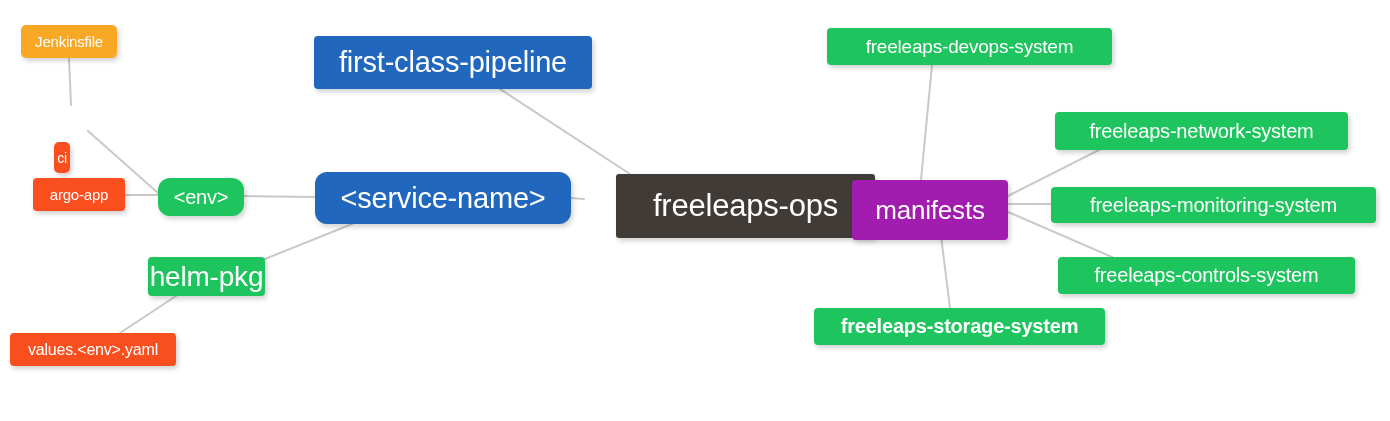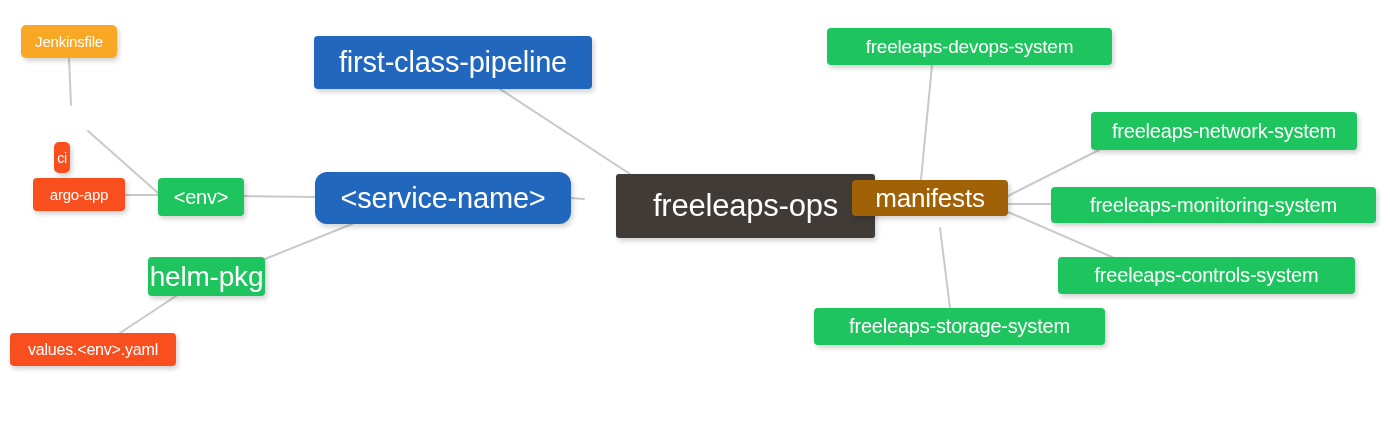--- a/index.html
+++ b/index.html
@@ -29,26 +29,26 @@
       <line x1="921" y1="180" x2="932" y2="65" stroke="#c9c9c9" stroke-width="2" stroke-linecap="round"></line>
       <line x1="1008" y1="196" x2="1099" y2="150" stroke="#c9c9c9" stroke-width="2" stroke-linecap="round"></line>
       <line x1="1008" y1="204" x2="1051" y2="204" stroke="#c9c9c9" stroke-width="2" stroke-linecap="round"></line>
       <line x1="1008" y1="212" x2="1112" y2="257" stroke="#c9c9c9" stroke-width="2" stroke-linecap="round"></line>
       <line x1="940" y1="228" x2="950" y2="308" stroke="#c9c9c9" stroke-width="2" stroke-linecap="round"></line>
     </svg>
   <div id="nodes">
       <div class="node" style="left: 21px; top: 25px; width: 96px; height: 33px; background: rgb(249, 168, 37); font-size: 15px; border-radius: 5px; color: rgb(255, 255, 255);">Jenkinsfile</div>
       <div class="node" style="left: 54px; top: 105px; width: 16px; height: 31px; background: rgb(249, 78, 30); font-size: 14px; border-radius: 5px; color: rgb(255, 255, 255); margin-top: 37px;">ci</div>
       <div class="node" style="left: 33px; top: 178px; width: 92px; height: 33px; background: rgb(249, 78, 30); font-size: 15px; border-radius: 4px; color: rgb(255, 255, 255);">argo-app</div>
-      <div class="node" style="left: 158px; top: 178px; width: 86px; height: 38px; background: rgb(30, 196, 93); font-size: 20px; border-radius: 4px; color: rgb(255, 255, 255);">&lt;env&gt;</div>
+      <div class="node" style="left: 158px; top: 178px; width: 86px; height: 38px; background: rgb(30, 196, 93); font-size: 20px; border-radius: 12px; color: rgb(255, 255, 255);">&lt;env&gt;</div>
       <div class="node" style="left: 148px; top: 257px; width: 117px; height: 39px; background: rgb(30, 196, 93); font-size: 28px; border-radius: 4px; color: rgb(255, 255, 255);">helm-pkg</div>
       <div class="node" style="left: 10px; top: 333px; width: 166px; height: 33px; background: rgb(249, 78, 30); font-size: 16px; border-radius: 4px; color: rgb(255, 255, 255);">values.&lt;env&gt;.yaml</div>
       <div class="node" style="left: 314px; top: 36px; width: 278px; height: 53px; background: rgb(33, 103, 190); font-size: 29px; border-radius: 4px; color: rgb(255, 255, 255);">first-class-pipeline</div>
       <div class="node" style="left: 315px; top: 172px; width: 256px; height: 52px; background: rgb(33, 103, 190); font-size: 29px; border-radius: 12px; color: rgb(255, 255, 255);">&lt;service-name&gt;</div>
       <div class="node root" style="left: 584px; top: 174px; width: 259px; height: 64px; background: rgb(65, 59, 56); font-size: 31px; border-radius: 3px; color: rgb(255, 255, 255); margin-left: 32px;">freeleaps-ops</div>
-      <div class="node" style="left: 852px; top: 180px; width: 156px; height: 36px; background: #a16207; font-size: 26px; border-radius: 4px; color: rgb(255, 255, 255);">manifests</div>
+      <div class="node" style="left: 852px; top: 180px; width: 156px; height: 60px; background: #a21caf; font-size: 26px; border-radius: 4px; color: rgb(255, 255, 255);">manifests</div>
       <div class="node" style="left: 800px; top: 28px; width: 285px; height: 37px; background: rgb(30, 196, 93); font-size: 19px; border-radius: 4px; color: rgb(255, 255, 255); margin-left: 27px;">freeleaps-devops-system</div>
-      <div class="node" style="left: 1091px; top: 112px; width: 266px; height: 38px; background: rgb(30, 196, 93); font-size: 20px; border-radius: 4px; color: rgb(255, 255, 255);">freeleaps-network-system</div>
+      <div class="node" style="left: 1055px; top: 112px; width: 293px; height: 38px; background: rgb(30, 196, 93); font-size: 20px; border-radius: 4px; color: rgb(255, 255, 255);">freeleaps-network-system</div>
       <div class="node" style="left: 1051px; top: 187px; width: 325px; height: 36px; background: rgb(30, 196, 93); font-size: 20px; border-radius: 4px; color: rgb(255, 255, 255);">freeleaps-monitoring-system</div>
       <div class="node" style="left: 1058px; top: 257px; width: 297px; height: 37px; background: rgb(30, 196, 93); font-size: 20px; border-radius: 4px; color: rgb(255, 255, 255);">freeleaps-controls-system</div>
-      <div class="node" style="left: 814px; top: 308px; width: 291px; height: 37px; background: rgb(30, 196, 93); font-size: 20px; border-radius: 4px; color: rgb(255, 255, 255);">freeleaps-storage-system</div>
+      <div class="node" style="left: 814px; top: 308px; width: 291px; height: 37px; background: rgb(30, 196, 93); font-size: 20px; border-radius: 4px; color: rgb(255, 255, 255); font-weight: bold;">freeleaps-storage-system</div>
     </div>
 </div>
 
 </body></html>

